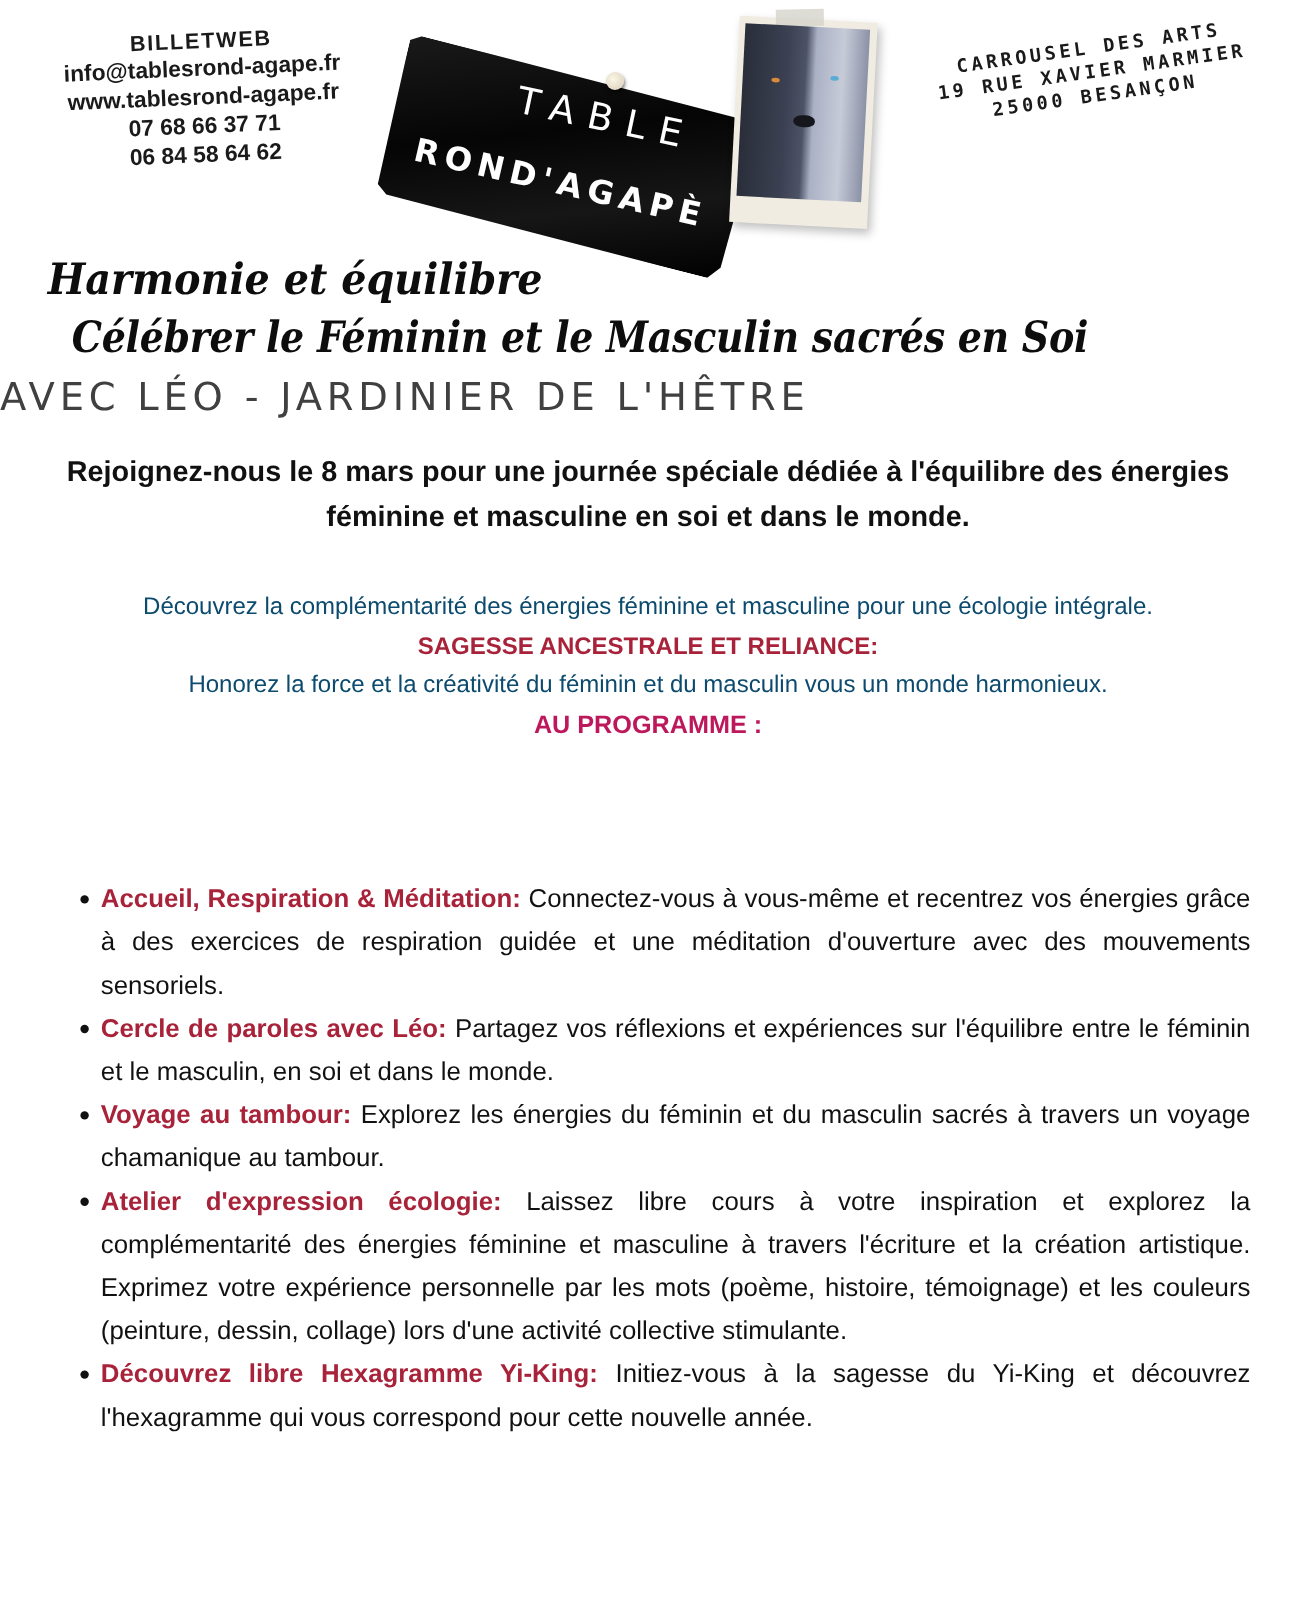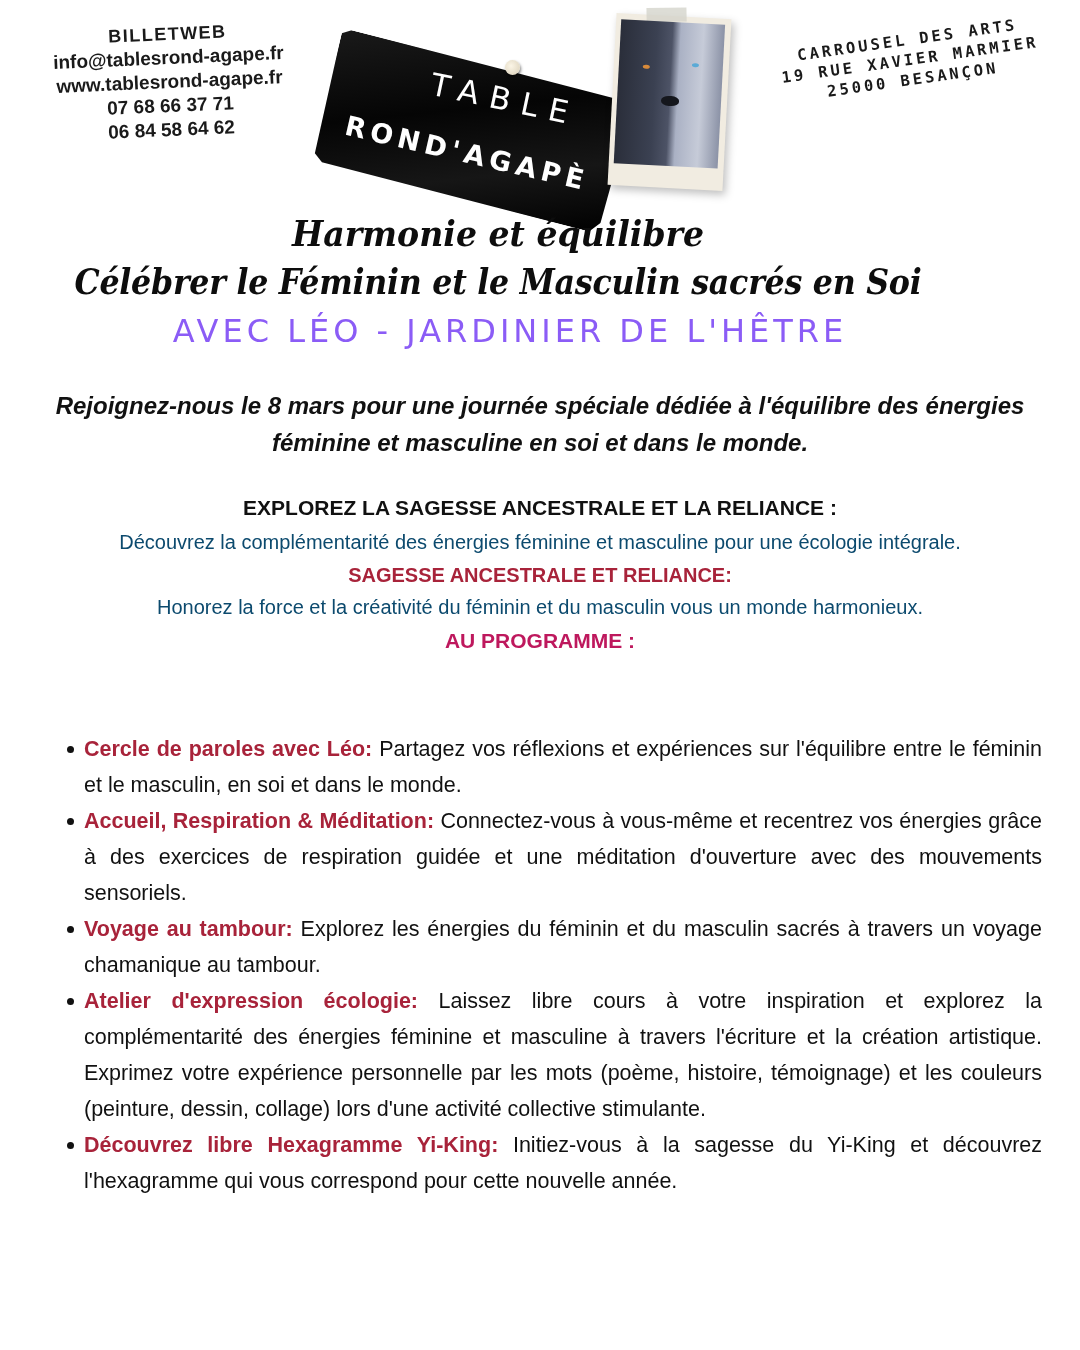--- a/index.html
+++ b/index.html
@@ -55,36 +55,36 @@
 
     
     .venue {
       position: absolute; left: 755px; top: 30px; width: 310px;
       text-align: center; transform: rotate(-8deg);
       font-family: "DejaVu Sans Mono", monospace; font-weight: bold;
       font-size: 15.5px; line-height: 20px; letter-spacing: 3px; color: #1a1a1a;
     }
 
     
-    .titles { position: absolute; left: 0; top: 208px; width: 996px; text-align: center; }
+    .titles { position: absolute; left: 0; top: 208px; width: 996px; }
     .title-1, .title-2 {
       font-family: "DejaVu Serif", serif; font-style: italic; font-weight: bold; color: #0d0d0d;
       transform: scaleX(0.92);
     }
     .title-1 { font-size: 36px; line-height: 50px; }
     .title-2 { font-size: 36px; line-height: 46px; letter-spacing: -0.3px; transform: scaleX(0.88); }
     .title-3 {
       font-family: "DejaVu Sans", sans-serif; font-weight: normal; font-size: 32px; line-height: 50px;
-      letter-spacing: 4px; color: #8b5cf6; margin-top: 2px; margin-left: 24px;
+      letter-spacing: 4px; color: #404040; margin-top: 2px;
     }
 
     
     .intro {
-      position: absolute; left: 40px; top: 387px; width: 1000px; text-align: center;
-      font-weight: bold; font-size: 24px; line-height: 37px; color: #111; font-style: italic;
+      position: absolute; left: 40px; top: 375px; width: 1000px; text-align: center;
+      font-weight: bold; font-size: 24px; line-height: 37px; color: #111;
     }
 
     
     .explore { position: absolute; left: 40px; top: 490px; width: 1000px; text-align: center; }
     .explore .heading { font-weight: bold; font-size: 21px; line-height: 36px; color: #111; }
     .explore .sub { font-weight: bold; font-size: 20px; line-height: 32px; color: #a8233a; }
     .explore .desc { font-size: 20px; line-height: 33px; color: #0c4a6e; }
     .explore .prog { font-weight: bold; font-size: 21px; line-height: 34px; color: #be185d; }
 
     
@@ -132,35 +132,34 @@
 
 <div class="titles">
   <div class="title-1">Harmonie et équilibre</div>
   <div class="title-2">Célébrer le Féminin et le Masculin sacrés en Soi</div>
   <div class="title-3">AVEC LÉO - JARDINIER DE L'HÊTRE</div>
 </div>
 
 <div class="intro">Rejoignez-nous le 8 mars pour une journée spéciale dédiée à l'équilibre des énergies féminine et masculine en soi et dans le monde.</div>
 
 <div class="explore">
-  <div class="heading">EXPLOREZ LA SAGESSE ANCESTRALE ET LA RELIANCE :</div>
   <div class="desc">Découvrez la complémentarité des énergies féminine et masculine pour une écologie intégrale.</div>
   <div class="sub">SAGESSE ANCESTRALE ET RELIANCE:</div>
   <div class="desc">Honorez la force et la créativité du féminin et du masculin vous un monde harmonieux.</div>
   <div class="prog">AU PROGRAMME :</div>
 </div>
 
 <ul class="program">
   <li>
     <span class="bullet"></span>
-    <span class="label">Cercle de paroles avec Léo:</span><span> Partagez vos réflexions et expériences sur l'équilibre entre le féminin et le masculin, en soi et dans le monde.</span>
+    <span class="label">Accueil, Respiration &amp; Méditation:</span><span> Connectez-vous à vous-même et recentrez vos énergies grâce à des exercices de respiration guidée et une méditation d'ouverture avec des mouvements sensoriels.</span>
   </li>
   <li>
     <span class="bullet"></span>
-    <span class="label">Accueil, Respiration &amp; Méditation:</span><span> Connectez-vous à vous-même et recentrez vos énergies grâce à des exercices de respiration guidée et une méditation d'ouverture avec des mouvements sensoriels.</span>
+    <span class="label">Cercle de paroles avec Léo:</span><span> Partagez vos réflexions et expériences sur l'équilibre entre le féminin et le masculin, en soi et dans le monde.</span>
   </li>
   <li>
     <span class="bullet"></span>
     <span class="label">Voyage au tambour:</span><span> Explorez les énergies du féminin et du masculin sacrés à travers un voyage chamanique au tambour.</span>
   </li>
   <li>
     <span class="bullet"></span>
     <span class="label">Atelier d'expression écologie:</span><span> Laissez libre cours à votre inspiration et explorez la complémentarité des énergies féminine et masculine à travers l'écriture et la création artistique. Exprimez votre expérience personnelle par les mots (poème, histoire, témoignage) et les couleurs (peinture, dessin, collage) lors d'une activité collective stimulante.</span>
   </li>
   <li>

